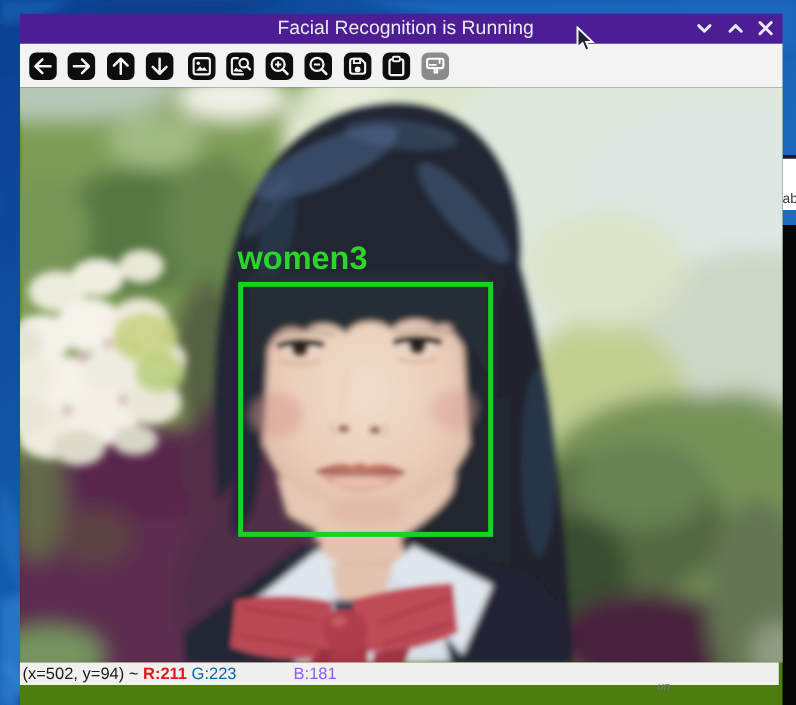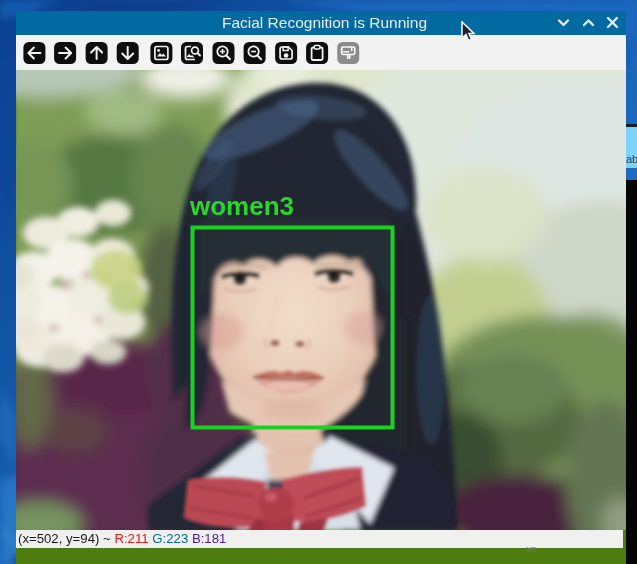--- a/index.html
+++ b/index.html
@@ -1,35 +1,35 @@
 <!DOCTYPE html>
 <html><head>
 <meta charset="utf-8">
 <style>
   html,body{margin:0;padding:0;}
   body{width:637px;height:564px;overflow:hidden;position:relative;
        font-family:"Liberation Sans",sans-serif;background:#16181a;}
   #desk{position:absolute;left:0;top:0;width:637px;height:564px;}
   
-  #abwin{position:absolute;left:626px;top:124px;width:11px;height:44px;background:#7dd3fc;border-top:3px solid #1c1c24;box-sizing:border-box;}
+  #abwin{position:absolute;left:626px;top:124px;width:11px;height:44px;background:#ffffff;border-top:3px solid #1c1c24;box-sizing:border-box;}
   #abwin span{position:absolute;left:0px;top:26px;font-size:11px;color:#3a3a3a;}
   #blackR{position:absolute;left:626px;top:180px;width:11px;height:384px;background:#050505;}
   #blackB{position:absolute;left:524px;top:548px;width:113px;height:16px;background:#050505;}
   #untext{position:absolute;left:526px;top:544px;width:22px;height:9px;font-size:9px;color:#777;background:transparent;overflow:hidden;z-index:5;font-style:italic;}
   #curbox{position:absolute;left:525px;top:554px;width:8px;height:10px;border:2px solid #cfcfcf;background:#000;}
   
   #win{position:absolute;left:16px;top:11px;width:610px;height:537px;}
-  #title{position:absolute;left:0;top:0;width:610px;height:24px;background:#0369a1;}
+  #title{position:absolute;left:0;top:0;width:610px;height:24px;background:#4c1d95;}
   #title .t{position:absolute;left:7px;right:0;top:3px;text-align:center;font-size:15.5px;color:#e9ecee;}
   #tbtns{position:absolute;right:6px;top:0;height:24px;}
   #toolbar{position:absolute;left:0;top:24px;width:610px;height:35px;background:#f3f3f3;}
   #photo{position:absolute;left:0;top:59px;width:610px;height:512px;background:#4d7c0f;}
   #status{position:absolute;left:0;top:519px;width:607px;height:18px;background:#f0f0ef;
           font-size:13.2px;color:#1a1a1a;line-height:18px;padding-left:2px;box-sizing:border-box;}
-  #status .r{color:#e01818;} #status .g{color:#0369a1;} #status .b{color:#4c1d95;}
+  #status .r{color:#e01818;font-weight:bold;} #status .g{color:#0369a1;} #status .b{color:#8b5cf6;margin-left:42px;}
   #cursor{position:absolute;left:443px;top:10px;width:22px;height:24px;}
 </style>
 </head>
 <body>
 <svg id="desk" width="637" height="564" viewBox="0 0 637 564">
   <defs>
     <linearGradient id="deskg" x1="0" y1="0" x2="1" y2="1">
       <stop offset="0" stop-color="#0b3f8f"></stop>
       <stop offset="0.35" stop-color="#1256a8"></stop>
       <stop offset="0.7" stop-color="#1e6fc2"></stop>

